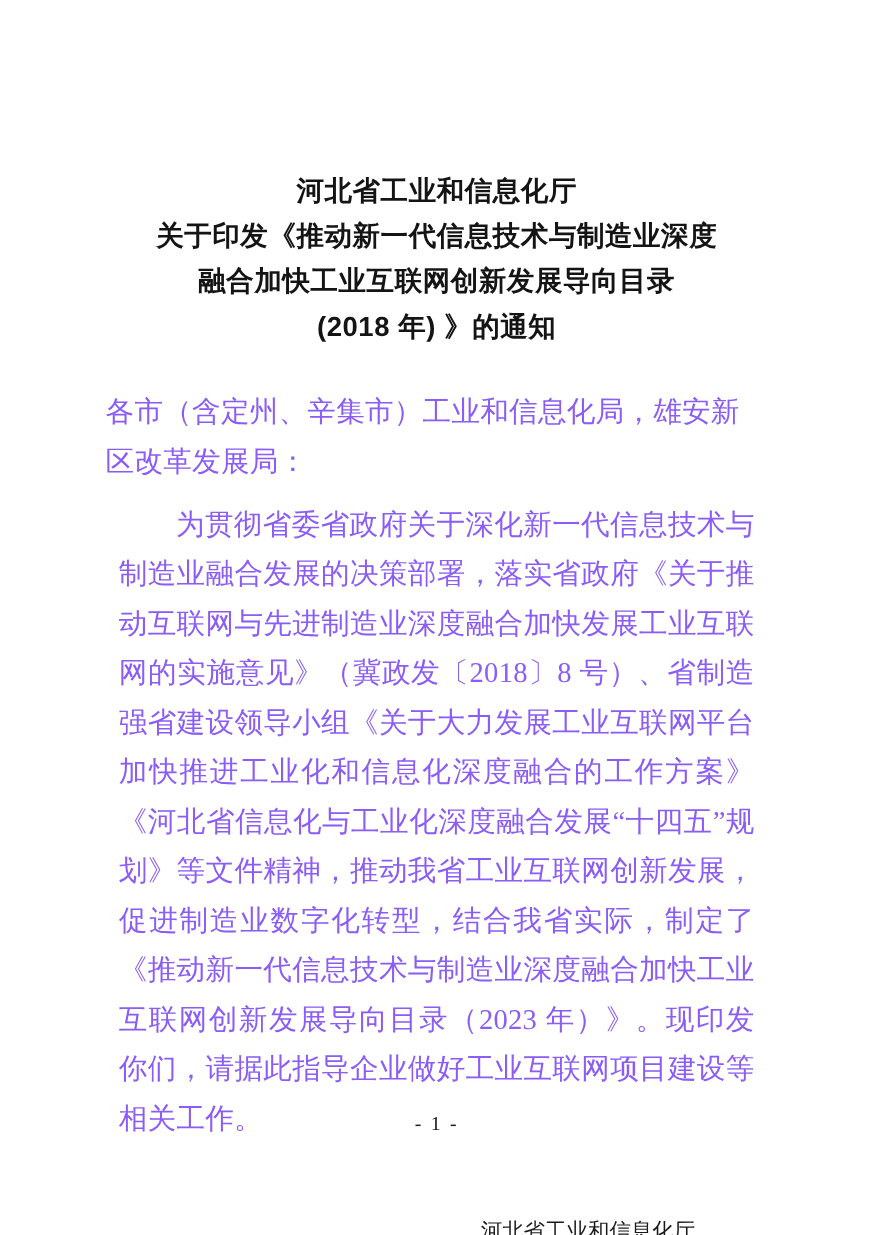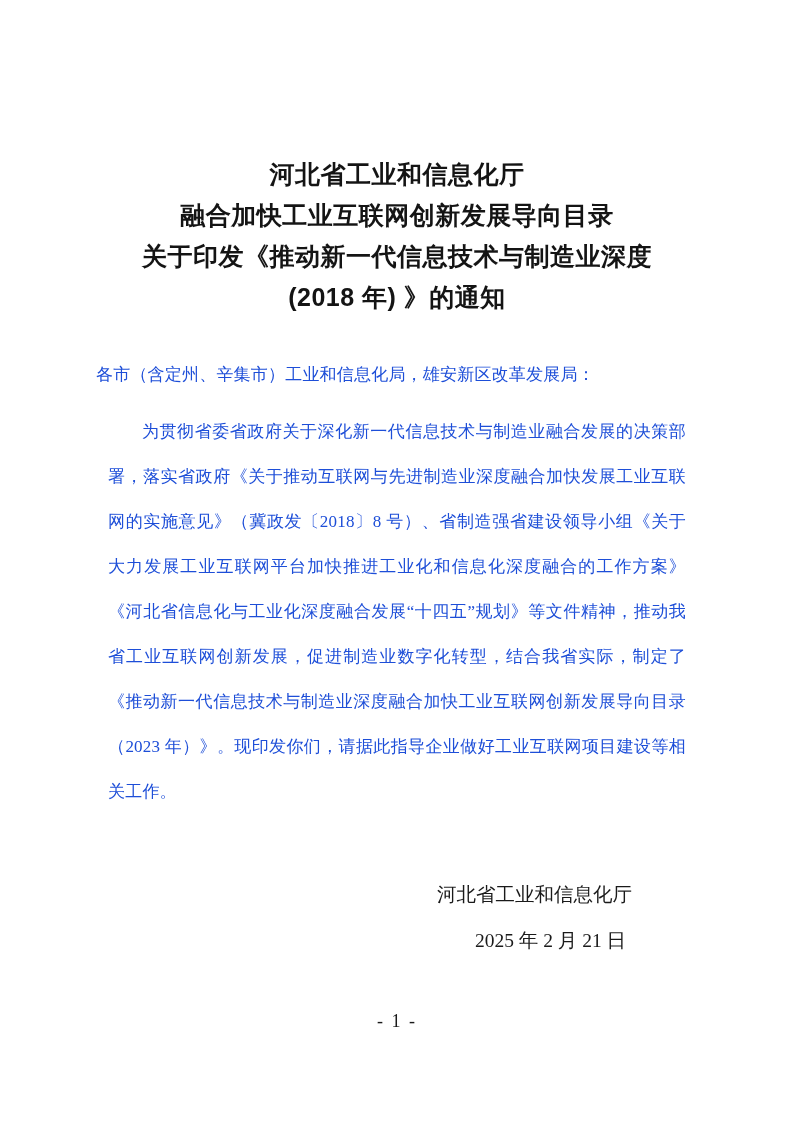--- a/index.html
+++ b/index.html
@@ -33,25 +33,25 @@
     line-height: 41px;
     letter-spacing: 0.5px;
     color: #141414;
   }
   .doc-title .tline {
     display: block;
     white-space: nowrap;
   }
   .body-block {
     margin-top: 34px;
-    font-size: 17px;
+    font-size: 26px;
     line-height: 45px;
     text-align: justify;
     text-justify: inter-ideograph;
-    color: #1d4ed8;
+    color: #8b5cf6;
     letter-spacing: 0.2px;
   }
   .salutation {
     margin: 0;
     text-align: left;
   }
   .para {
     margin: 12px;
     text-indent: 2em;
     text-align: justify;
@@ -82,22 +82,22 @@
     letter-spacing: 2px;
   }
 </style>
 </head>
 <body>
 
 <div class="page">
 
   <div class="doc-title">
     <span class="tline">河北省工业和信息化厅</span>
+    <span class="tline">关于印发《推动新一代信息技术与制造业深度</span>
     <span class="tline">融合加快工业互联网创新发展导向目录</span>
-    <span class="tline">关于印发《推动新一代信息技术与制造业深度</span>
     <span class="tline">(2018 年) 》的通知</span>
   </div>
 
   <div class="body-block">
     <p class="salutation">各市（含定州、辛集市）工业和信息化局，雄安新区改革发展局：</p>
     <p class="para">为贯彻省委省政府关于深化新一代信息技术与制造业融合发展的决策部署，落实省政府《关于推动互联网与先进制造业深度融合加快发展工业互联网的实施意见》（冀政发〔2018〕8 号）、省制造强省建设领导小组《关于大力发展工业互联网平台加快推进工业化和信息化深度融合的工作方案》《河北省信息化与工业化深度融合发展“十四五”规划》等文件精神，推动我省工业互联网创新发展，促进制造业数字化转型，结合我省实际，制定了《推动新一代信息技术与制造业深度融合加快工业互联网创新发展导向目录（2023 年）》。现印发你们，请据此指导企业做好工业互联网项目建设等相关工作。</p>
   </div>
 
   <div class="signature">
     <span class="line">河北省工业和信息化厅</span>

